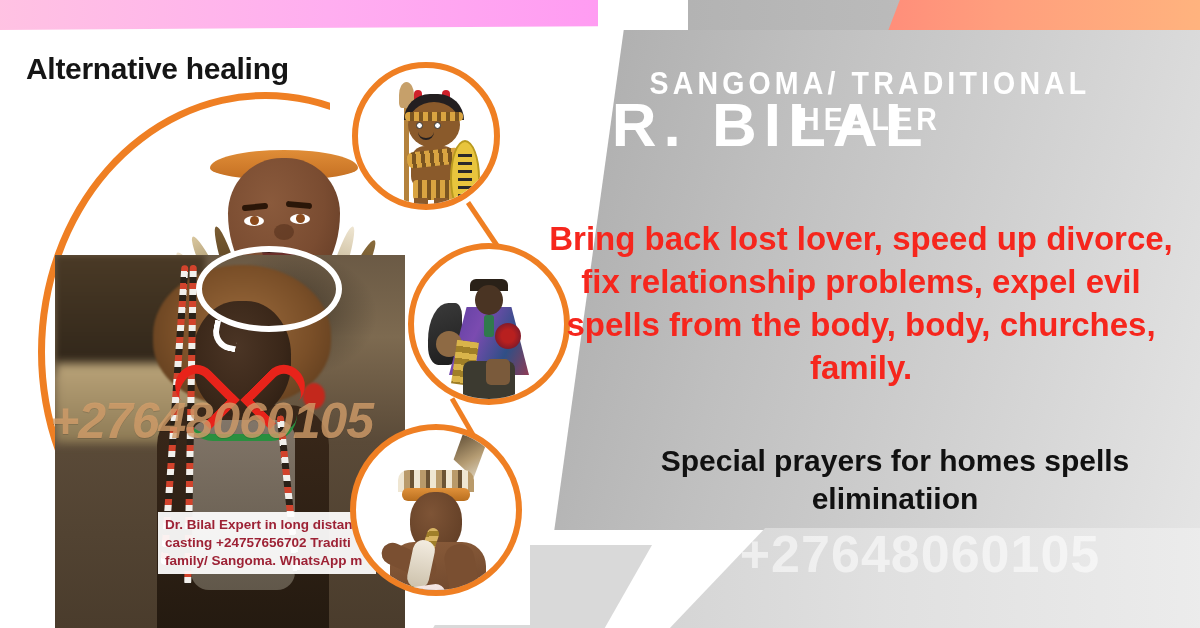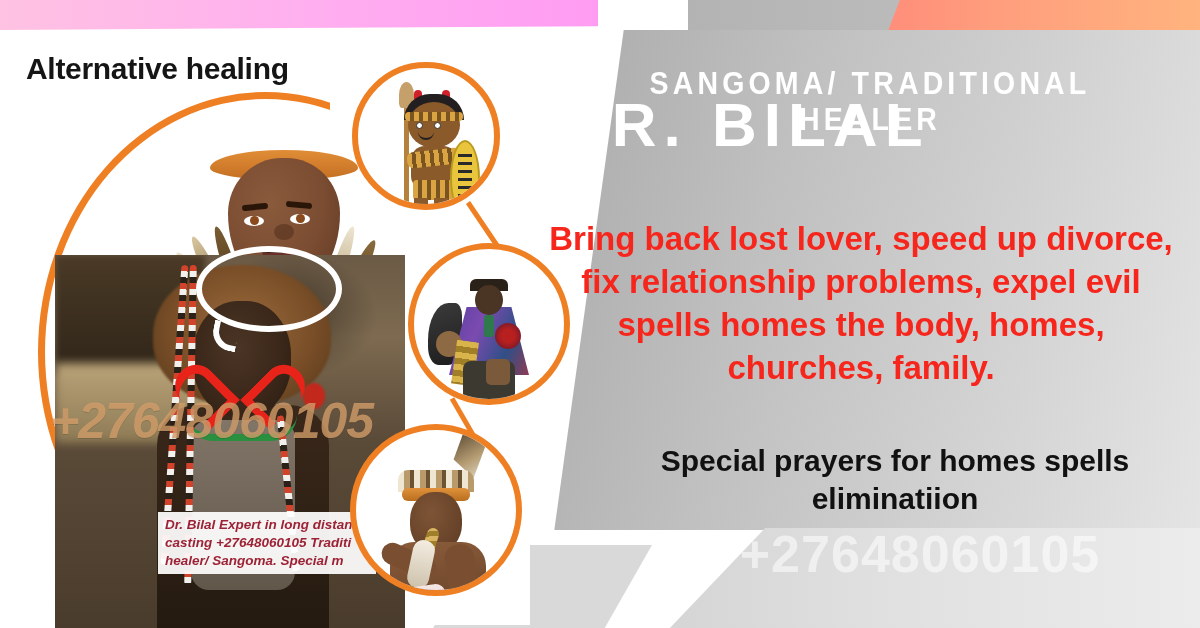--- a/index.html
+++ b/index.html
@@ -205,21 +205,21 @@
     text-shadow:0 1px 0 rgba(0,0,0,.12);
   }
 
   
   .caption-box{
     position:absolute; left:158px; top:512px; width:218px; height:62px;
     background:rgba(255,255,255,.93);
     padding:4px 6px 4px 7px; overflow:hidden;
   }
   .caption-box p{
-    font-size:13.5px; font-weight:bold; font-style:italic;
+    font-size:13.5px; font-weight:bold; 
     color:#9d2235; line-height:1.33; white-space:nowrap;
   }
 
   
   .circ{
     position:absolute; border:6px solid #ef7f23; border-radius:50%;
     background:#ffffff; overflow:hidden;
   }
   .c1{ left:352px; top:62px;  width:148px; height:148px; }
   .c2{ left:408px; top:243px; width:162px; height:162px; }
@@ -393,22 +393,22 @@
 
   <div class="heart"></div>
 
   <div class="bubble"></div>
   <div class="bubble-tail"></div>
 
   <div class="photo-watermark">+27648060105</div>
 
   <div class="caption-box">
     <p>Dr. Bilal Expert in long distan</p>
-    <p>casting +27648060105 Traditi</p>
-    <p>healer/ Sangoma. Special m</p>
+    <p>casting +24757656702 Traditi</p>
+    <p>family/ Sangoma. WhatsApp m</p>
   </div>
 
   <div class="circ c1">
 
     <div class="z-spear"></div>
     <div class="z-spearhead"></div>
     <div class="z-red" style="left:56px;"></div>
     <div class="z-red" style="left:84px;"></div>
     <div class="z-hair"></div>
     <div class="z-head"></div>
@@ -450,17 +450,17 @@
     <div class="w-armL"></div>
     <div class="w-rope"></div>
     <div class="w-wrap"></div>
     <div class="w-skirt"></div>
     <div class="w-cloth"></div>
 
   </div>
 
   <div class="kicker">SANGOMA/ TRADITIONAL HEALER</div>
   <div class="title">DR. BILAL</div>
-  <div class="services">Bring back lost lover, speed up divorce, fix relationship problems, expel evil spells homes the body, homes, churches, family.</div>
+  <div class="services">Bring back lost lover, speed up divorce, fix relationship problems, expel evil spells from the body, body, churches, family.</div>
   <div class="prayers">Special prayers for  homes spells eliminatiion</div>
   <div class="phone-ghost">+27648060105</div>
 
 </div>
 
 </body></html>

